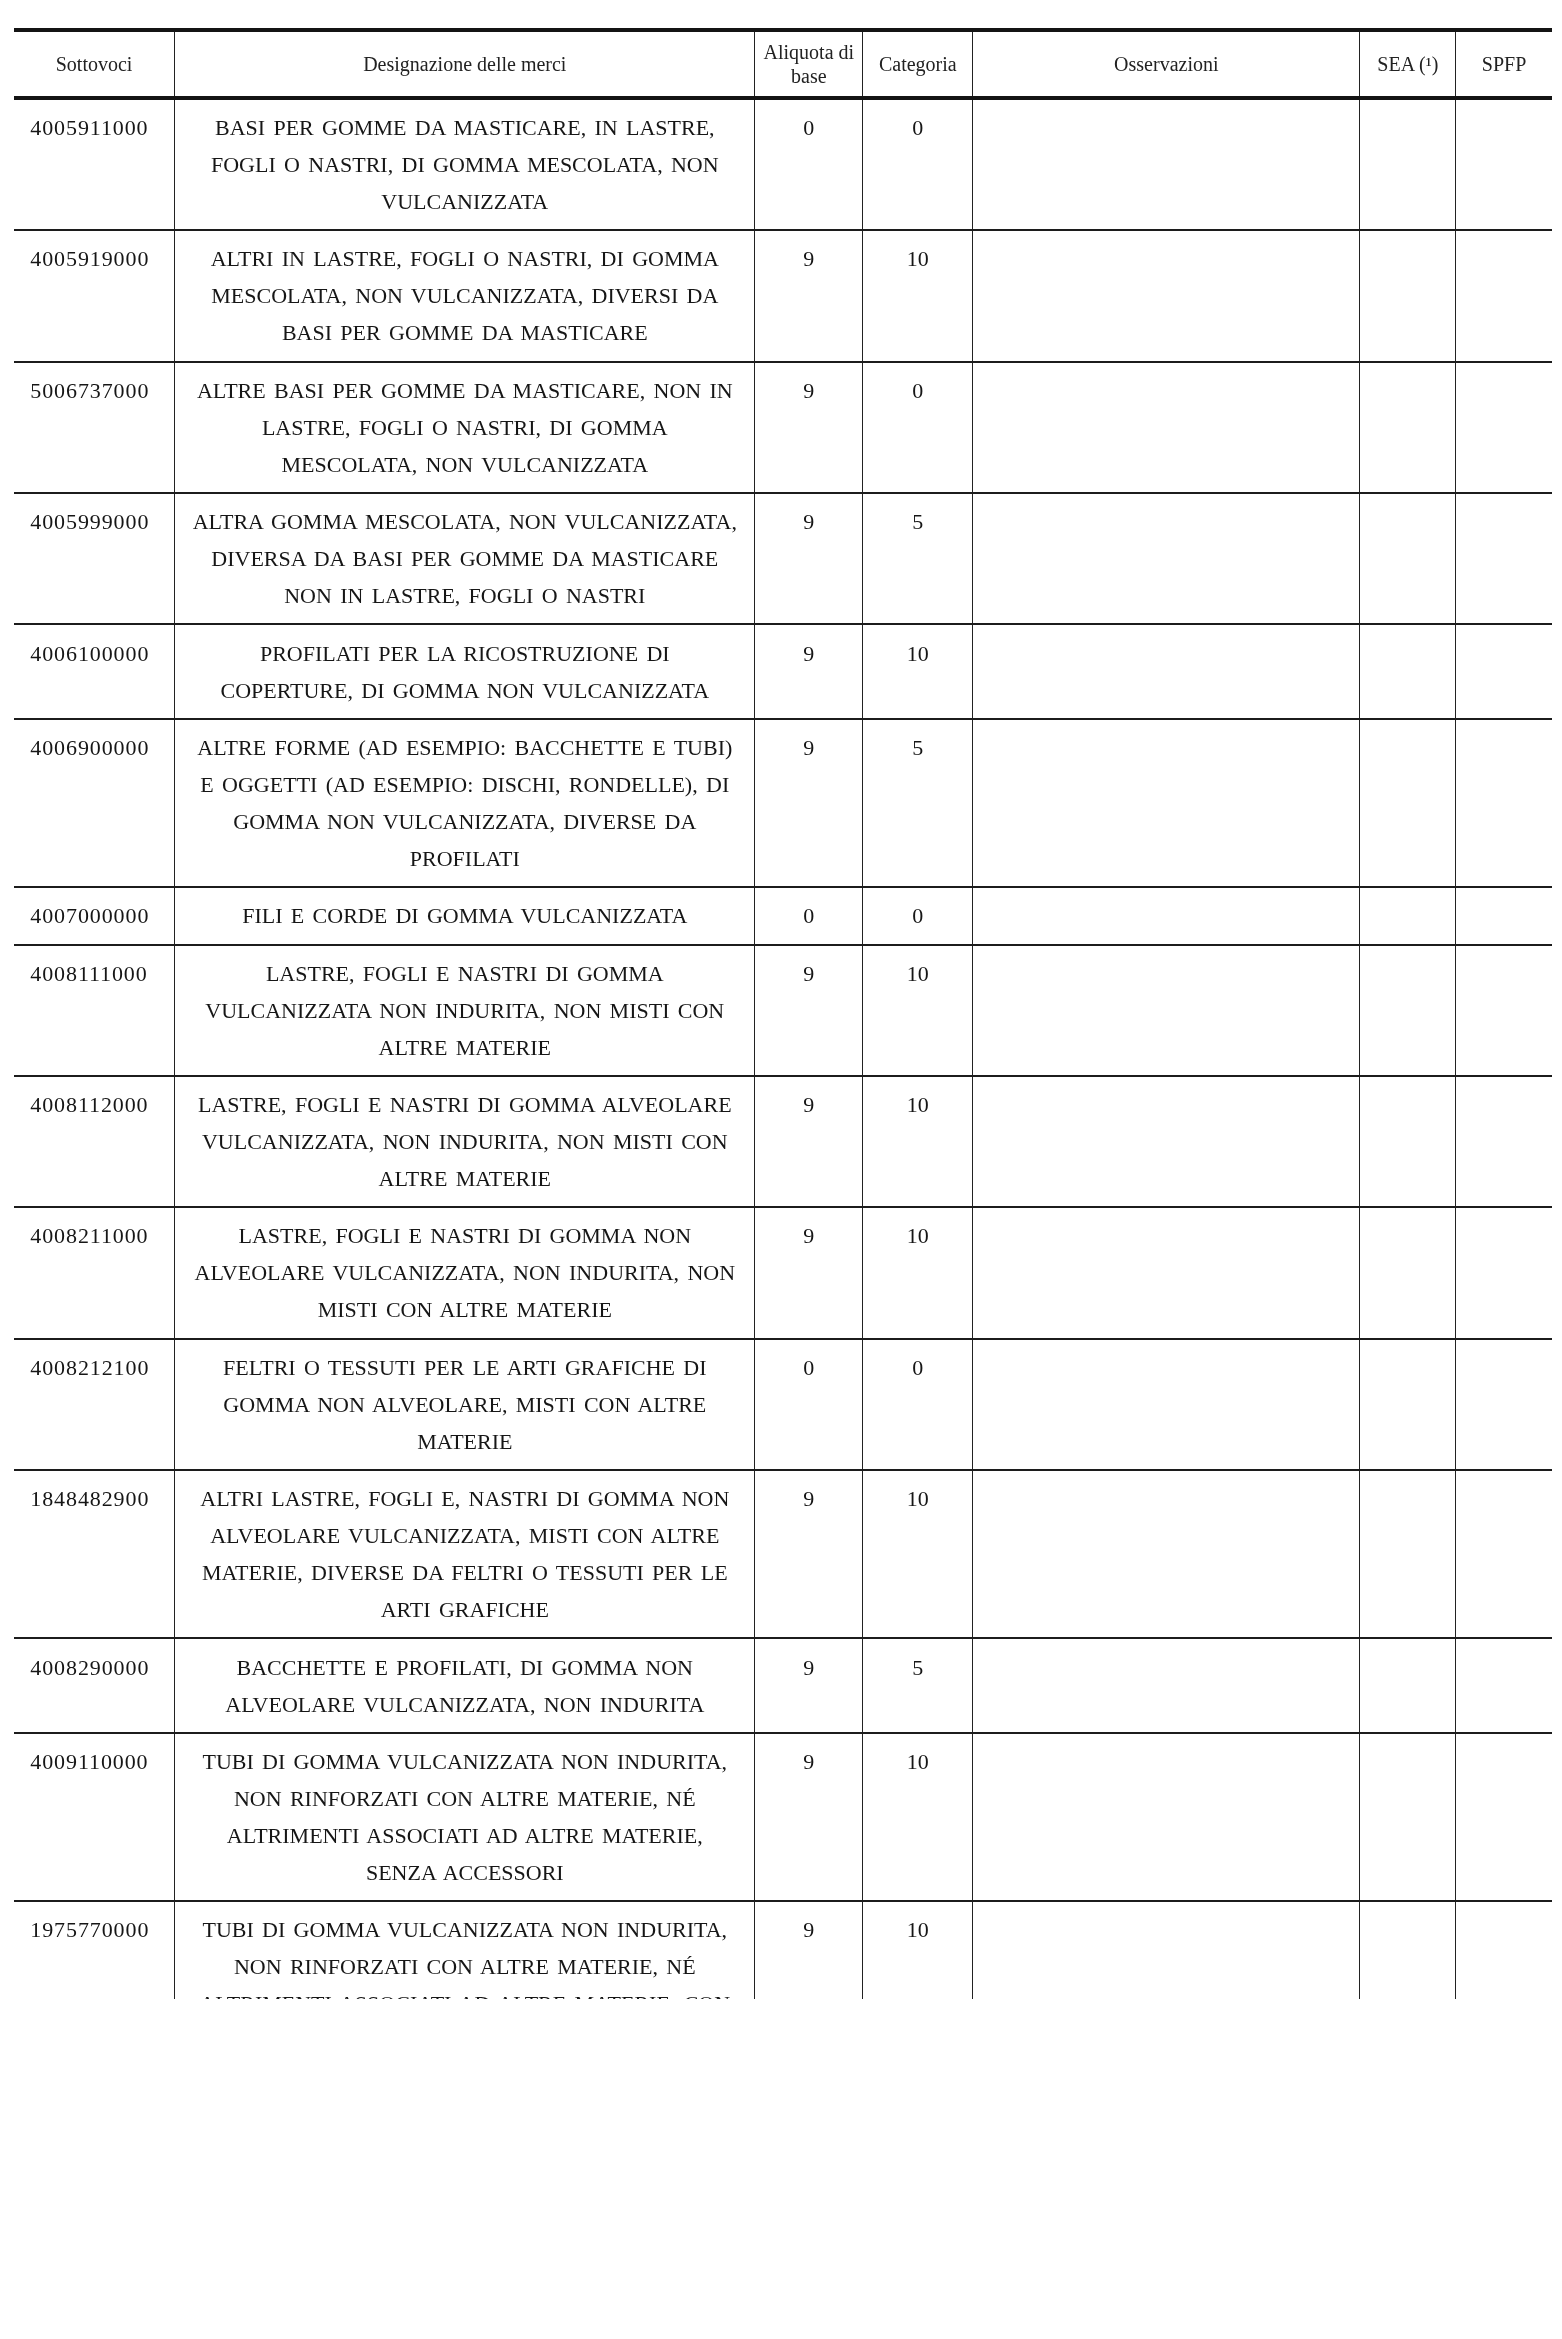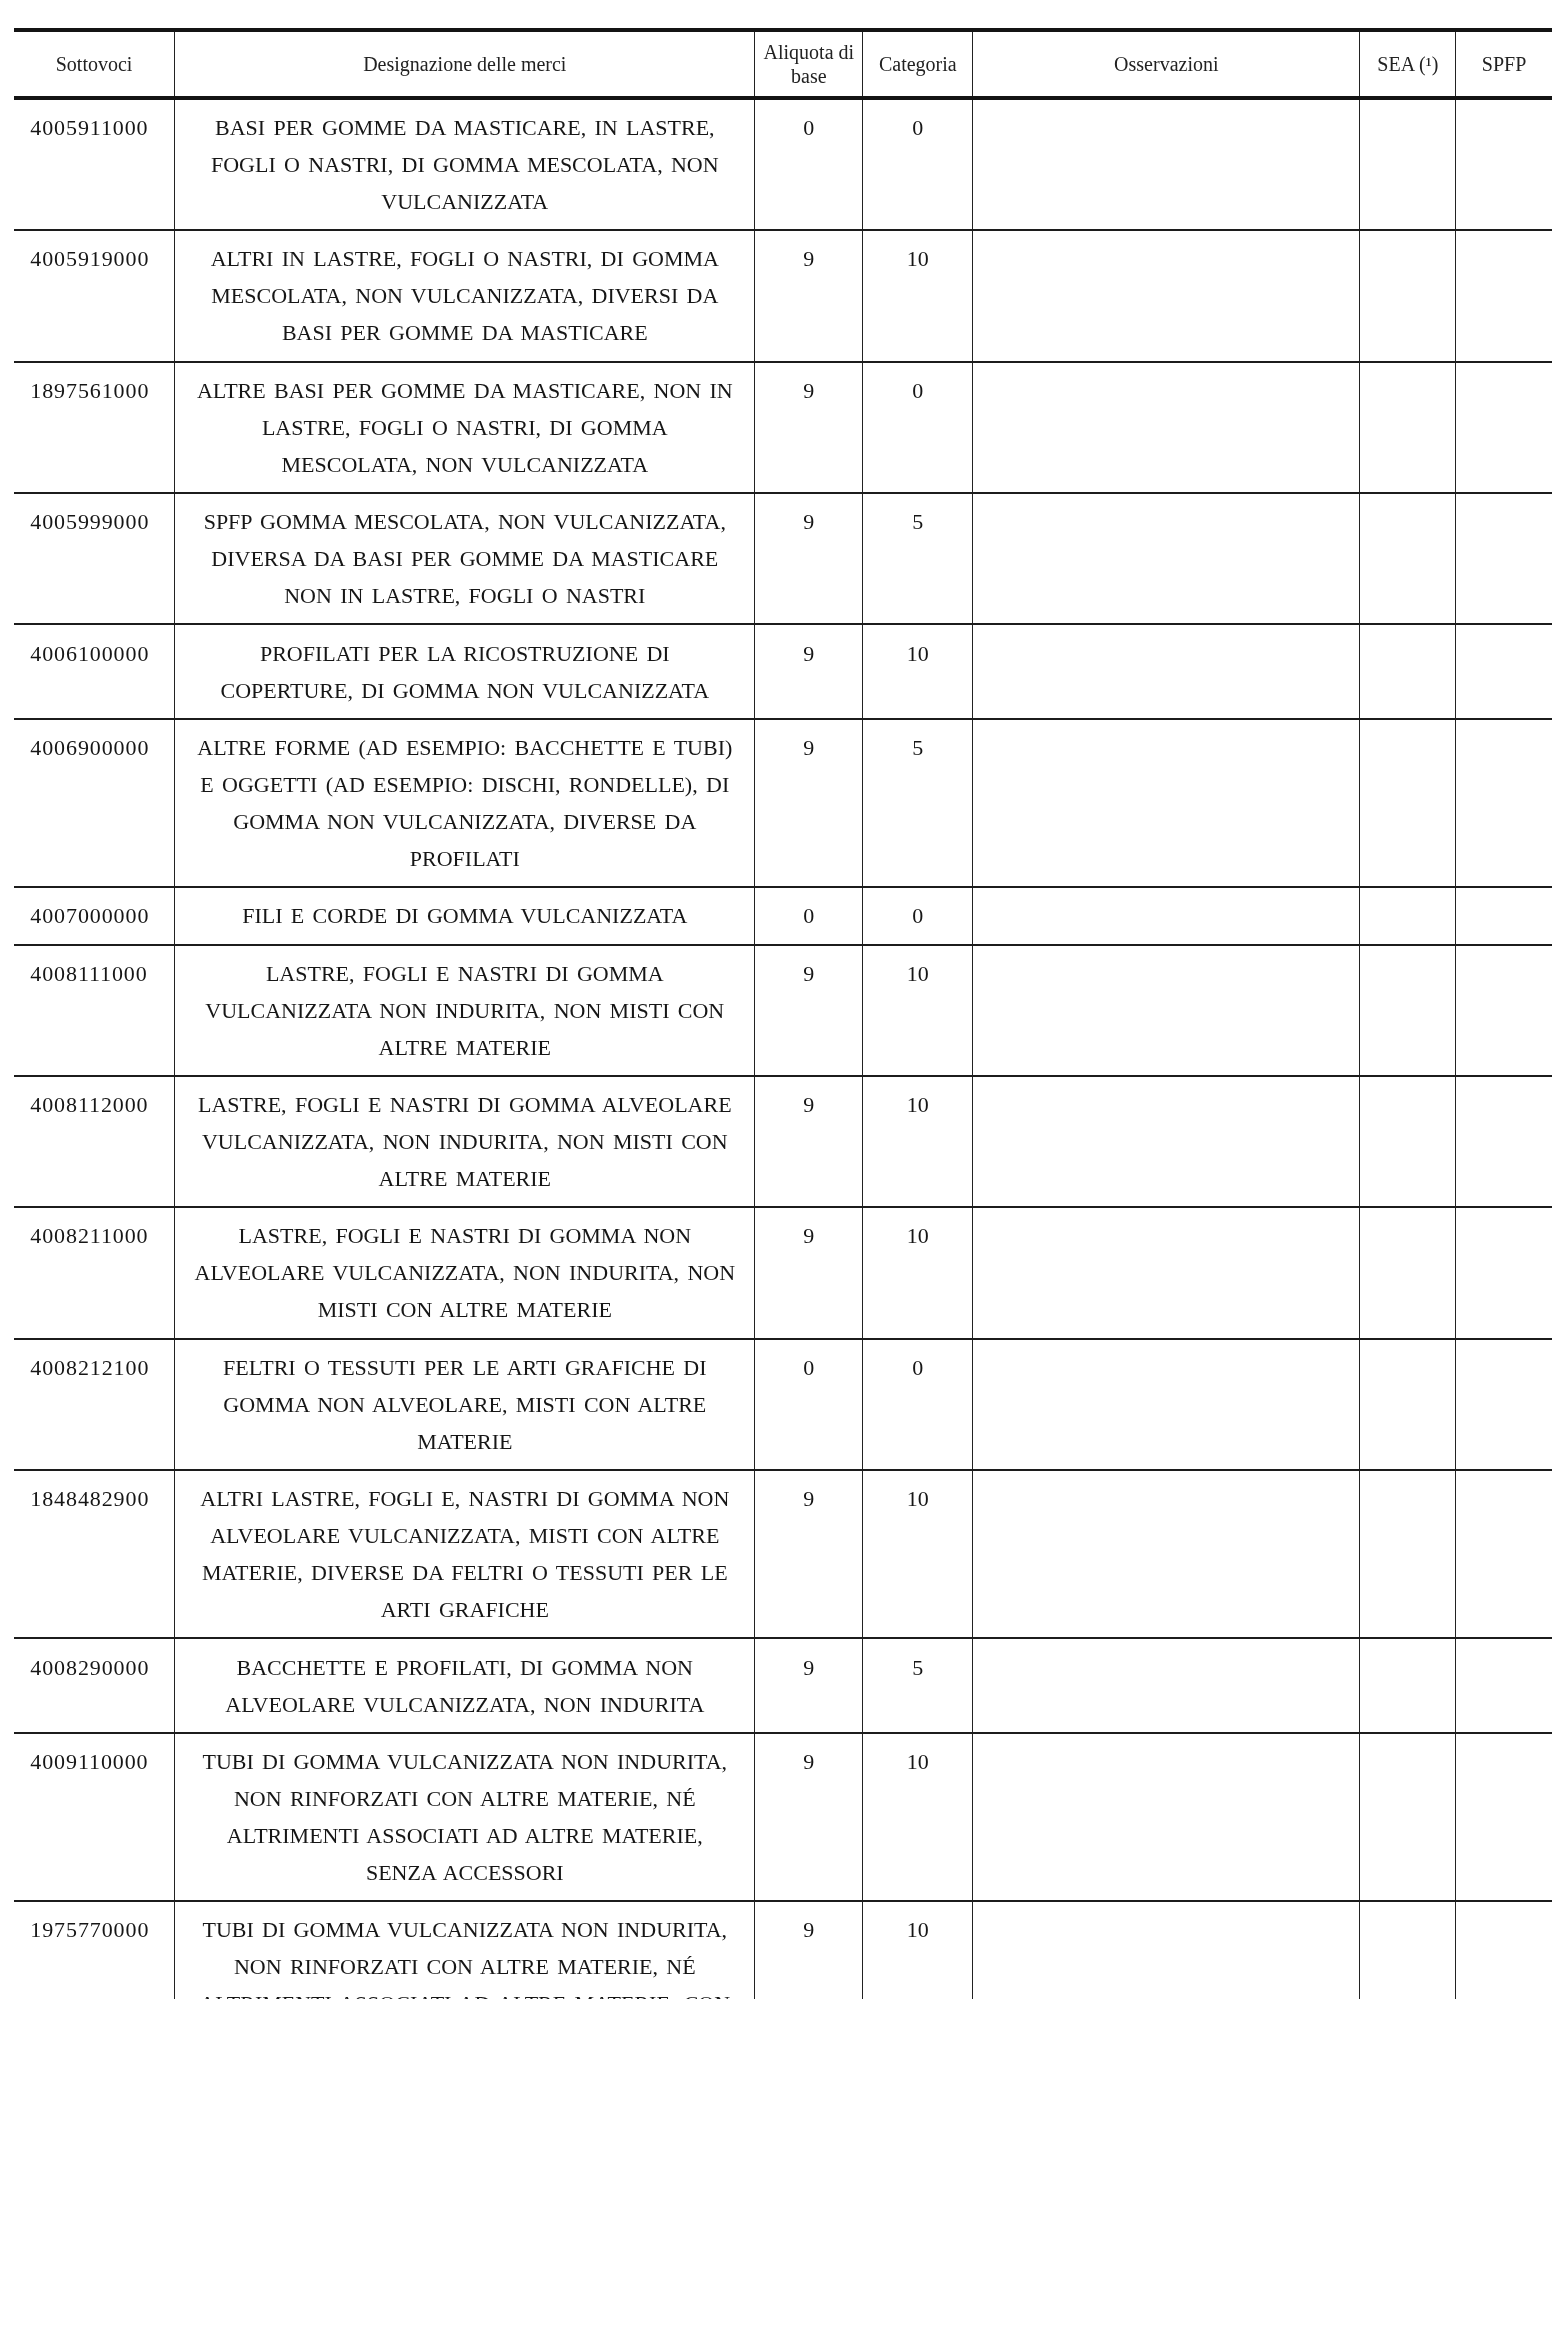--- a/index.html
+++ b/index.html
@@ -107,31 +107,31 @@
         <tr>
           <td class="col-code v-r">4005919000</td>
           <td class="col-desc v-r">ALTRI IN LASTRE, FOGLI O NASTRI, DI GOMMA MESCOLATA, NON VULCANIZZATA, DIVERSI DA BASI PER GOMME DA MASTICARE</td>
           <td class="col-num v-r">9</td>
           <td class="col-num v-r">10</td>
           <td class="col-obs v-r"></td>
           <td class="col-sea v-r"></td>
           <td class="col-spfp"></td>
         </tr>
         <tr>
-          <td class="col-code v-r">1897561000</td>
+          <td class="col-code v-r">5006737000</td>
           <td class="col-desc v-r">ALTRE BASI PER GOMME DA MASTICARE, NON IN LASTRE, FOGLI O NASTRI, DI GOMMA MESCOLATA, NON VULCANIZZATA</td>
           <td class="col-num v-r">9</td>
           <td class="col-num v-r">0</td>
           <td class="col-obs v-r"></td>
           <td class="col-sea v-r"></td>
           <td class="col-spfp"></td>
         </tr>
         <tr>
           <td class="col-code v-r">4005999000</td>
-          <td class="col-desc v-r">SPFP GOMMA MESCOLATA, NON VULCANIZZATA, DIVERSA DA BASI PER GOMME DA MASTICARE NON IN LASTRE, FOGLI O NASTRI</td>
+          <td class="col-desc v-r">ALTRA GOMMA MESCOLATA, NON VULCANIZZATA, DIVERSA DA BASI PER GOMME DA MASTICARE NON IN LASTRE, FOGLI O NASTRI</td>
           <td class="col-num v-r">9</td>
           <td class="col-num v-r">5</td>
           <td class="col-obs v-r"></td>
           <td class="col-sea v-r"></td>
           <td class="col-spfp"></td>
         </tr>
         <tr>
           <td class="col-code v-r">4006100000</td>
           <td class="col-desc v-r">PROFILATI PER LA RICOSTRUZIONE DI COPERTURE, DI GOMMA NON VULCANIZZATA</td>
           <td class="col-num v-r">9</td>

